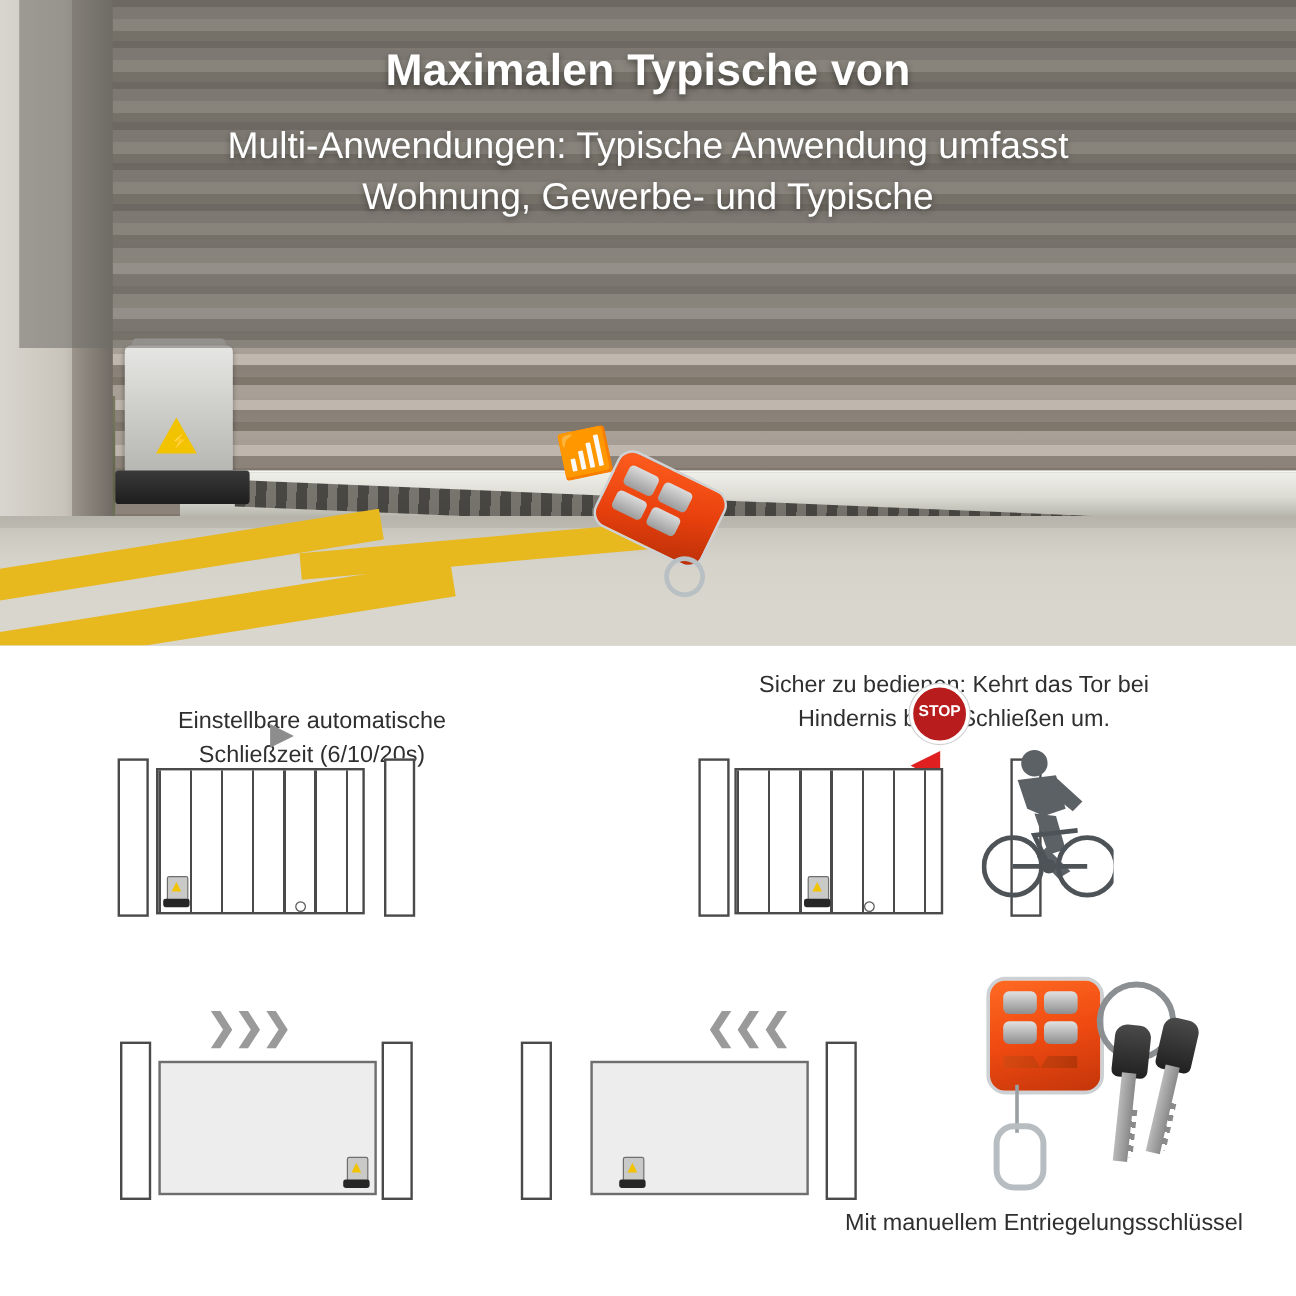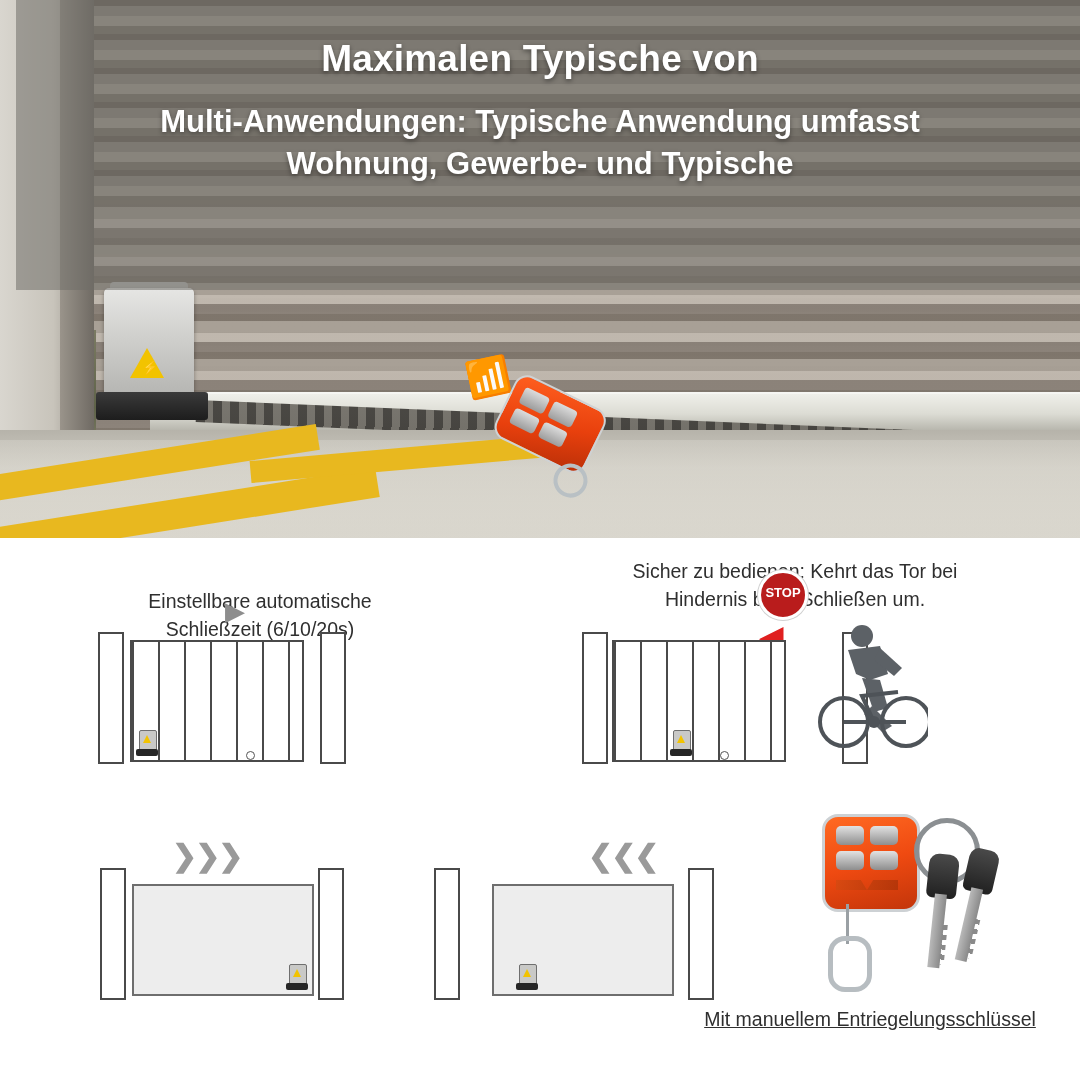--- a/index.html
+++ b/index.html
@@ -217,21 +217,21 @@
   .hl2 {
     font-size: 41px;
     font-weight: bold;
     margin-top: 6px;
     text-shadow: 0 2px 5px rgba(0,0,0,.45);
   }
   .hl3 {
     font-size: 31px;
     margin-top: 22px;
     line-height: 1.3;
-    font-weight: 700;
+    font-weight: 400;
     text-shadow: 0 2px 5px rgba(0,0,0,.4);
   }
 
   
   .features {
     position: relative;
     width: 1080px;
     height: 542px;
     background: #ffffff;
   }
@@ -555,17 +555,17 @@
     <div class="keyring"></div>
     <div class="key k1">
       <div class="head"></div>
       <div class="blade"></div>
     </div>
     <div class="key k2">
       <div class="head"></div>
       <div class="blade"></div>
     </div>
   </div>
-  <div class="caption" style="position:absolute; left:660px; top:468px; width:420px;text-decoration:underline;">
+  <div class="caption" style="position:absolute; left:660px; top:468px; width:420px;">
     <div>Mit manuellem Entriegelungsschlüssel</div>
   </div>
 
 </div>
 
 </body></html>

